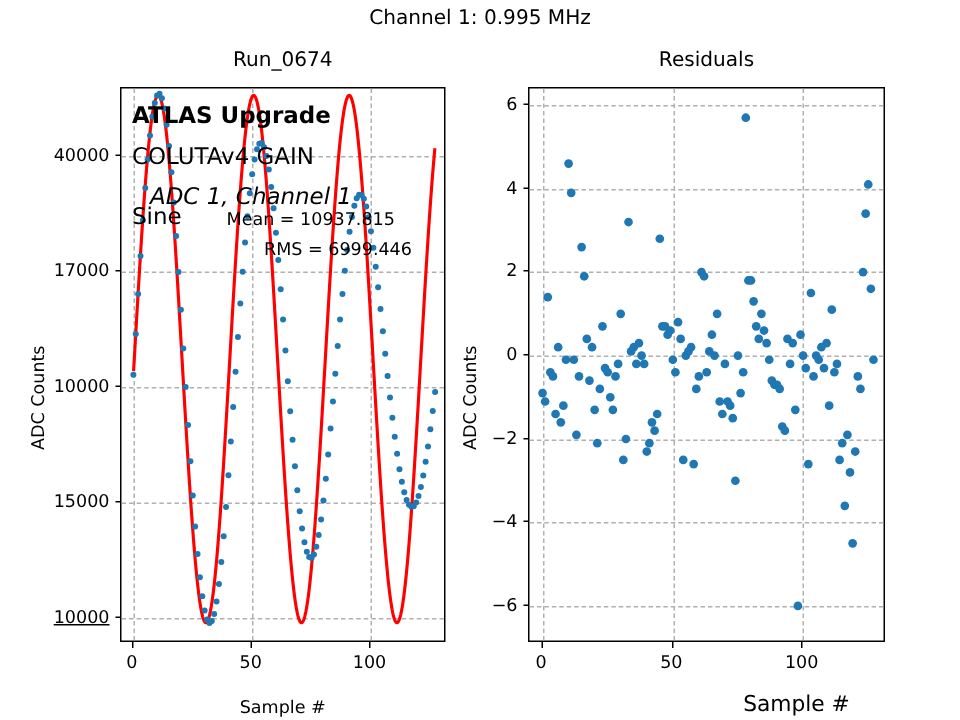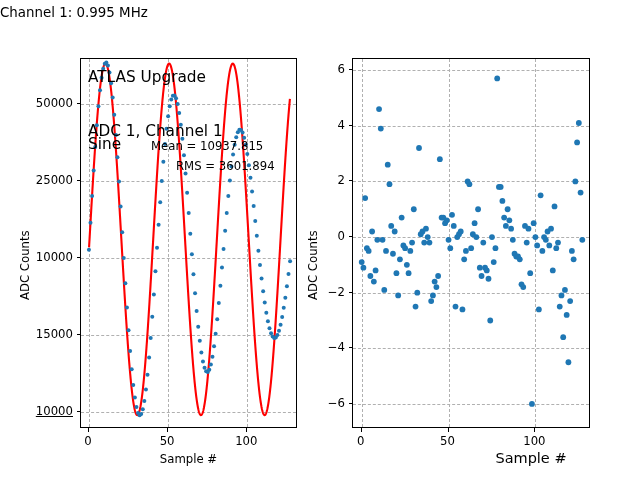--- a/index.html
+++ b/index.html
@@ -10,20 +10,21 @@
     width: 640px; height: 480px;
     position: relative;
     font-family: "DejaVu Sans", sans-serif;
     overflow: hidden;
   }
   #fig { position: absolute; inset: 0; }
 
   .suptitle {
     position: absolute;
     left: 0; top: 5px; width: 640px;
+    text-align: center;
     font-size: 13.4px;
     color: #000;
   }
 
   .axtitle {
     position: absolute;
     text-align: center;
     font-size: 13.4px;
     color: #000;
     white-space: nowrap;
@@ -67,21 +68,21 @@
   .ticklabel-y {
     position: absolute;
     font-size: 11.7px; color: #000;
     text-align: right; white-space: nowrap;
     transform: translateY(-50%);
   }
 
   .xlabel {
     position: absolute;
     font-size: 11.7px; color: #000;
-    text-align: center; white-space: nowrap;
+    text-align: center; white-space: nowrap; margin-top: 12px;
   }
   .xlabel.big { font-size: 14.5px; }
 
   .ylabel {
     position: absolute;
     font-size: 11.7px; color: #000;
     white-space: nowrap;
     transform-origin: 0 0;
     transform: rotate(-90deg);
   }
@@ -98,20 +99,21 @@
 
   svg { display: block; }
 </style>
 </head>
 <body>
 
 <div id="fig">
 
   <div class="suptitle">Channel 1: 0.995 MHz</div>
 
+  <div class="axtitle" style="left:80px; top:33px; width:217px;">Run_0674</div>
 
   <div class="ylabel" style="left:18px; top:300px;">ADC Counts</div>
 
   <div class="axes" id="ax-left" style="left:80px; top:58px; width:217px; height:370px;">
     <div class="plotclip">
 
       <div id="left-grid">
           <div class="grid-v" style="left: 7.91971px;"></div>
           <div class="grid-v" style="left: 87.1168px;"></div>
           <div class="grid-v" style="left: 166.314px;"></div>
@@ -251,47 +253,49 @@
             <circle cx="202.74" cy="248.82" r="2.0" fill="#1f77b4"></circle>
             <circle cx="204.33" cy="238.65" r="2.0" fill="#1f77b4"></circle>
             <circle cx="205.91" cy="227.24" r="2.0" fill="#1f77b4"></circle>
             <circle cx="207.50" cy="215.06" r="2.0" fill="#1f77b4"></circle>
             <circle cx="209.08" cy="202.27" r="2.0" fill="#1f77b4"></circle>
           </g>
         </svg>
     </div>
   </div>
 
-  <div class="annot" style="left:88px; top:70px;">ATLAS Upgrade</div>
-  <div class="annot" style="left:88px; top:124px;">ADC 1, Channel 1</div>
+  <div class="annot" style="left:88px; top:70px;font-weight:bold;">ATLAS Upgrade</div>
+  <div class="annot" style="left:88px; top:97px;">COLUTAv4 GAIN</div>
+  <div class="annot" style="left:100px; top:124px;font-style:italic;">ADC 1, Channel 1</div>
   <div class="annot" style="left:88px; top:137px;">Sine</div>
   <div class="annot small" style="left:151px; top:141px;">Mean = 10937.815</div>
-  <div class="annot small" style="left:176px; top:161px;">RMS = 3601.894</div>
+  <div class="annot small" style="left:176px; top:161px;">RMS = 6999.446</div>
 
   <div id="left-ticks">
       <div class="tick-x" style="left: 87.9197px; top: 428px;"></div>
       <div class="ticklabel-x" style="left: 87.9197px; top: 434px;">0</div>
       <div class="tick-x" style="left: 167.117px; top: 428px;"></div>
       <div class="ticklabel-x" style="left: 167.117px; top: 434px;">50</div>
       <div class="tick-x" style="left: 246.314px; top: 428px;"></div>
       <div class="ticklabel-x" style="left: 246.314px; top: 434px;">100</div>
       <div class="tick-y" style="left: 76.5px; top: 411.042px;"></div>
       <div class="ticklabel-y" style="left: 20px; width: 53px; top: 411.042px; text-decoration: underline;">10000</div>
       <div class="tick-y" style="left: 76.5px; top: 333.958px;"></div>
       <div class="ticklabel-y" style="left: 20px; width: 53px; top: 333.958px;">15000</div>
       <div class="tick-y" style="left: 76.5px; top: 256.875px;"></div>
       <div class="ticklabel-y" style="left: 20px; width: 53px; top: 256.875px;">10000</div>
       <div class="tick-y" style="left: 76.5px; top: 179.792px;"></div>
-      <div class="ticklabel-y" style="left: 20px; width: 53px; top: 179.792px;">25000</div>
+      <div class="ticklabel-y" style="left: 20px; width: 53px; top: 179.792px;">17000</div>
       <div class="tick-y" style="left: 76.5px; top: 102.708px;"></div>
-      <div class="ticklabel-y" style="left: 20px; width: 53px; top: 102.708px;">50000</div>
+      <div class="ticklabel-y" style="left: 20px; width: 53px; top: 102.708px;">40000</div>
     </div>
 
   <div class="xlabel" style="left:80px; top:452px; width:217px;">Sample #</div>
 
+  <div class="axtitle" style="left:352px; top:33px; width:238px;">Residuals</div>
 
   <div class="ylabel" style="left:306px; top:300px;">ADC Counts</div>
 
   <div class="axes" id="ax-right" style="left:352px; top:58px; width:238px; height:370px;">
     <div class="plotclip">
       <div id="right-grid">
           <div class="grid-v" style="left: 8.68613px;"></div>
           <div class="grid-v" style="left: 95.5474px;"></div>
           <div class="grid-v" style="left: 182.409px;"></div>
           <div class="grid-h" style="top: 344.962px;"></div>

